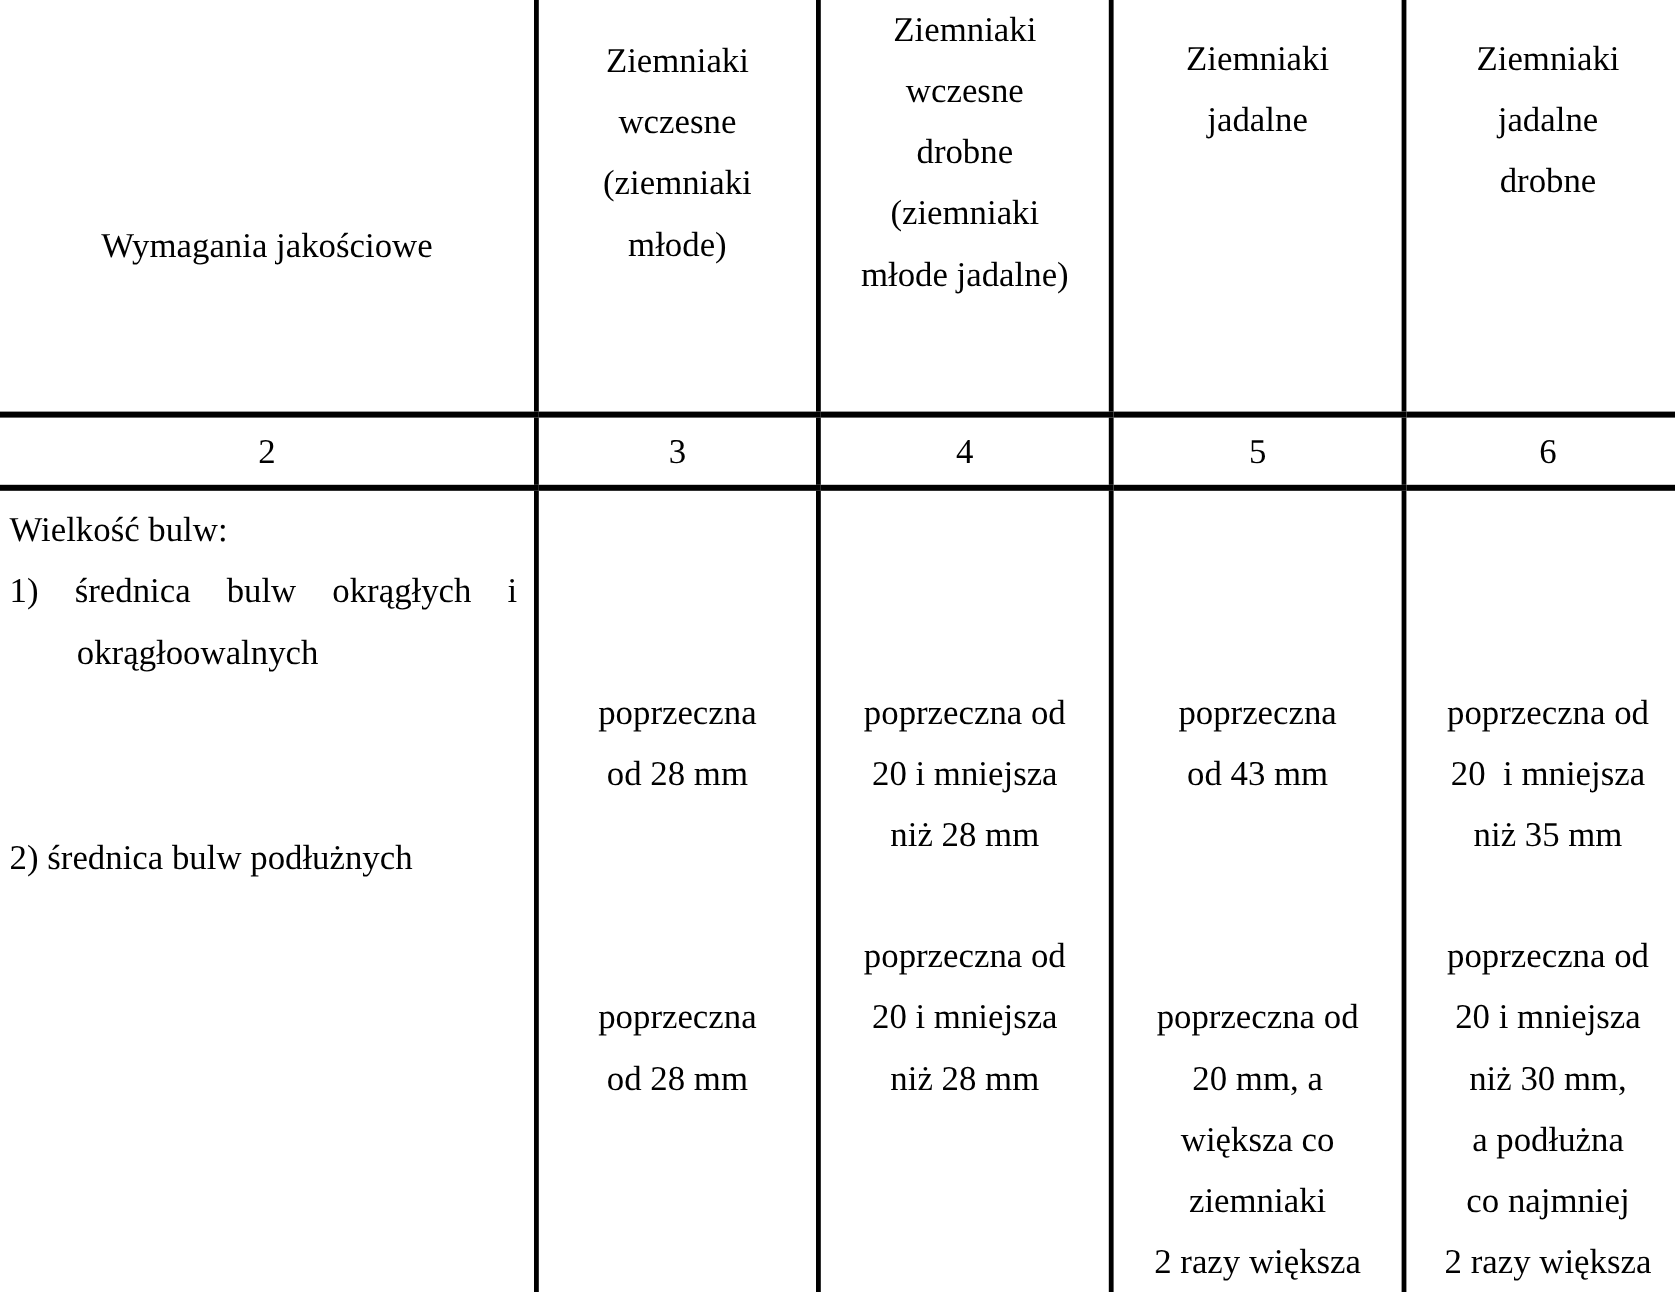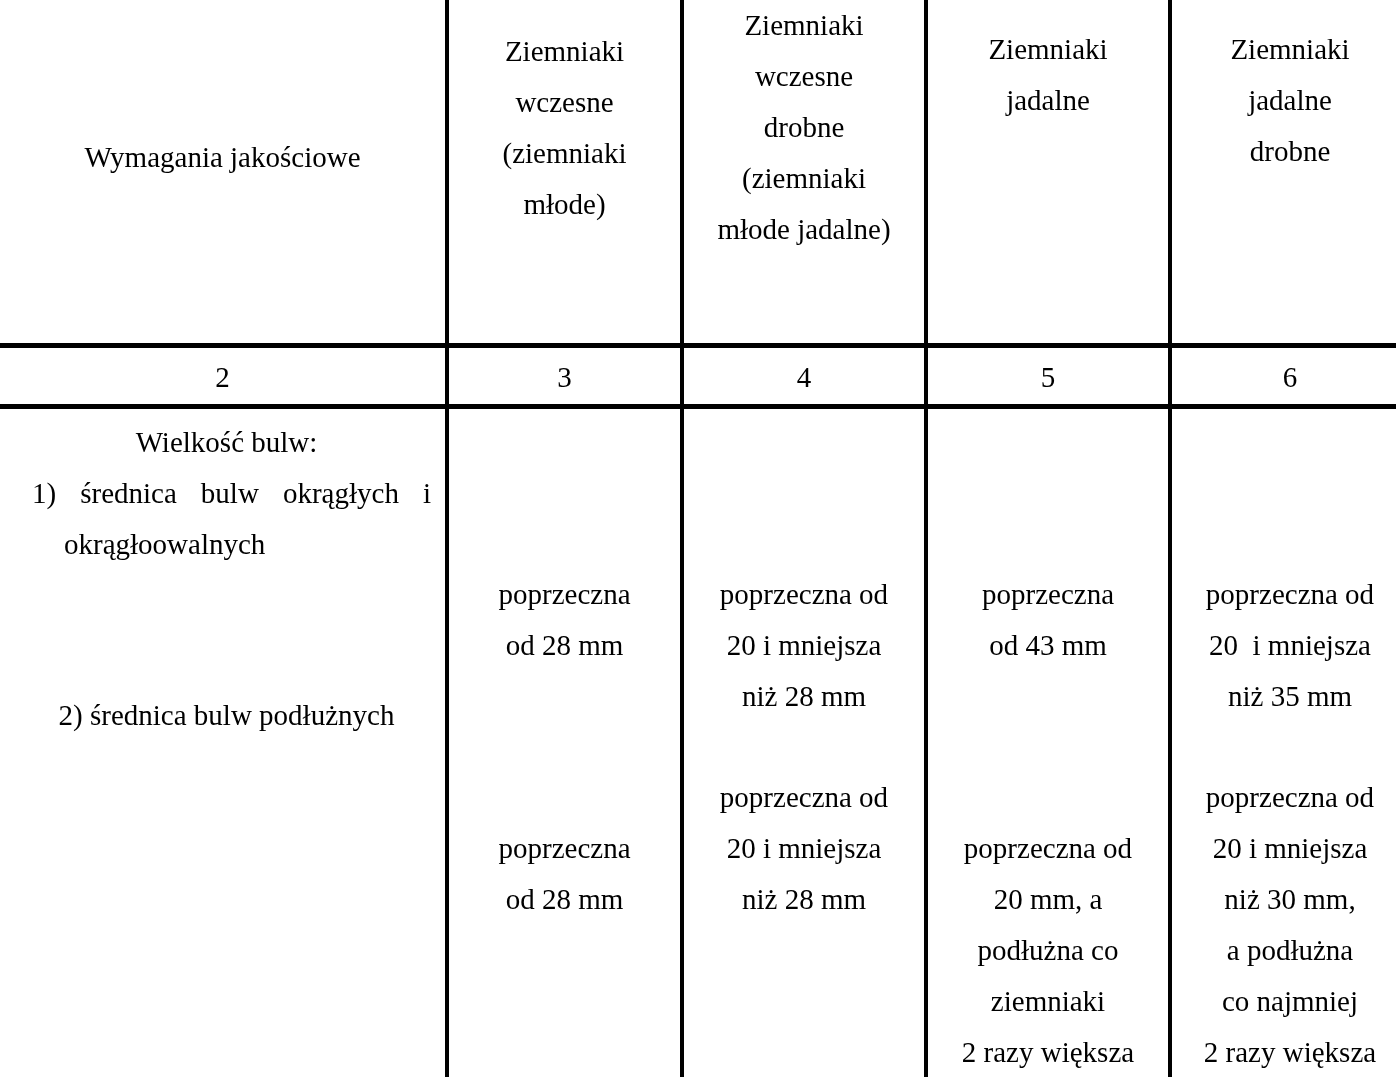--- a/index.html
+++ b/index.html
@@ -58,20 +58,21 @@
   .hdr {
     text-align: center;
     font-size: 29px;
     line-height: 51px;
   }
   .hdr.first-col {
     display: flex;
     align-items: center;
     justify-content: center;
     padding-bottom: 28px;
+    margin-top: 48px;
   }
   .hdr.col-b { padding-top: 26px; }
   .hdr.col-c { padding-top: 0px; }
   .hdr.col-d { padding-top: 24px; }
   .hdr.col-e { padding-top: 24px; }
   .hdr .ln { display: block; white-space: pre; }
 
   
   .num {
     text-align: center;
@@ -84,27 +85,26 @@
   .body-cell {
     font-size: 29px;
     line-height: 51px;
   }
 
   .body-cell.desc {
     text-align: left;
     padding-left: 8px;
     padding-top: 8px;
   }
-  .desc .plain { display: block; white-space: pre; text-align: center; }
+  .desc .plain { display: block; white-space: pre; }
   .desc .just {
     display: block;
     text-align: justify;
     text-align-last: justify;
     padding-right: 14px;
-    margin-left: 24px;
   }
   .desc .indent {
     display: block;
     white-space: pre;
     padding-left: 56px;
   }
   .desc .spacer { display: block; height: 120px; }
 
   .body-cell.val {
     text-align: center;
@@ -215,21 +215,21 @@
         </td>
 
         <td class="c4">
           <div class="cell body-cell val">
             <span class="gap"></span>
             <span class="ln">poprzeczna</span>
             <span class="ln">od 43 mm</span>
             <span class="gap-tall"></span>
             <span class="ln">poprzeczna od</span>
             <span class="ln">20 mm, a</span>
-            <span class="ln">podłużna co</span>
+            <span class="ln">większa co</span>
             <span class="ln">ziemniaki</span>
             <span class="ln">2 razy większa</span>
 
           </div>
         </td>
 
         <td class="c5">
           <div class="cell body-cell val">
             <span class="gap"></span>
             <span class="ln">poprzeczna od</span>

